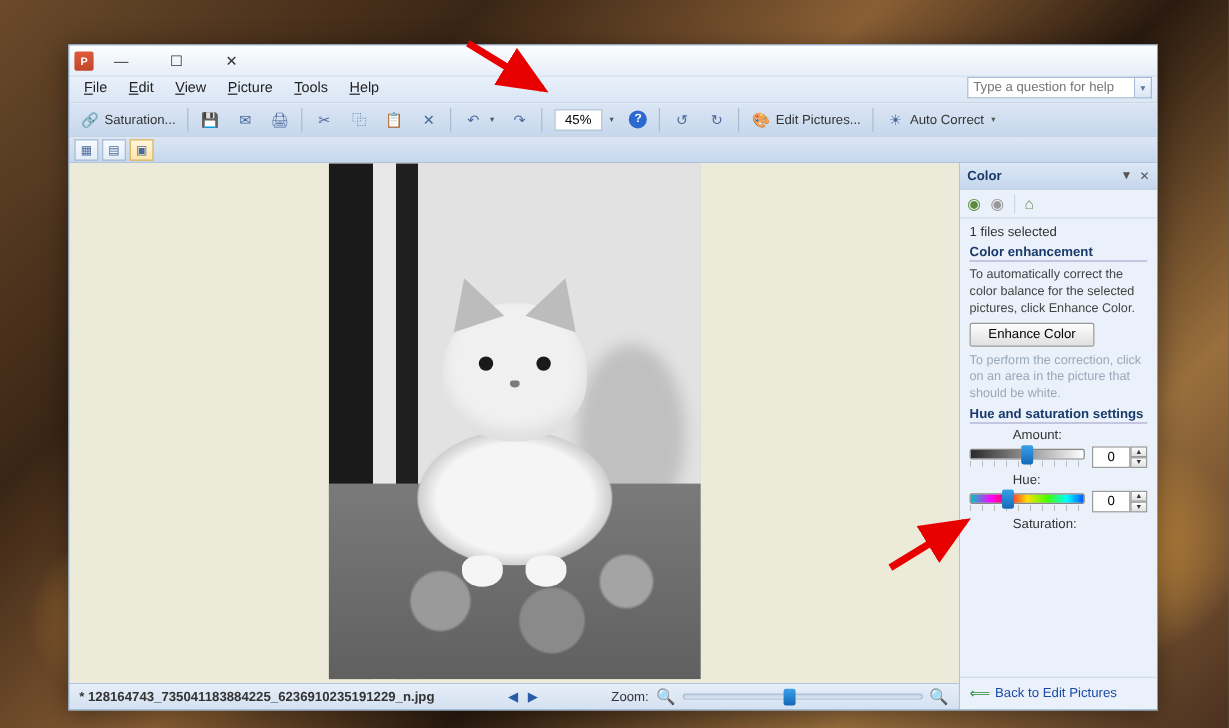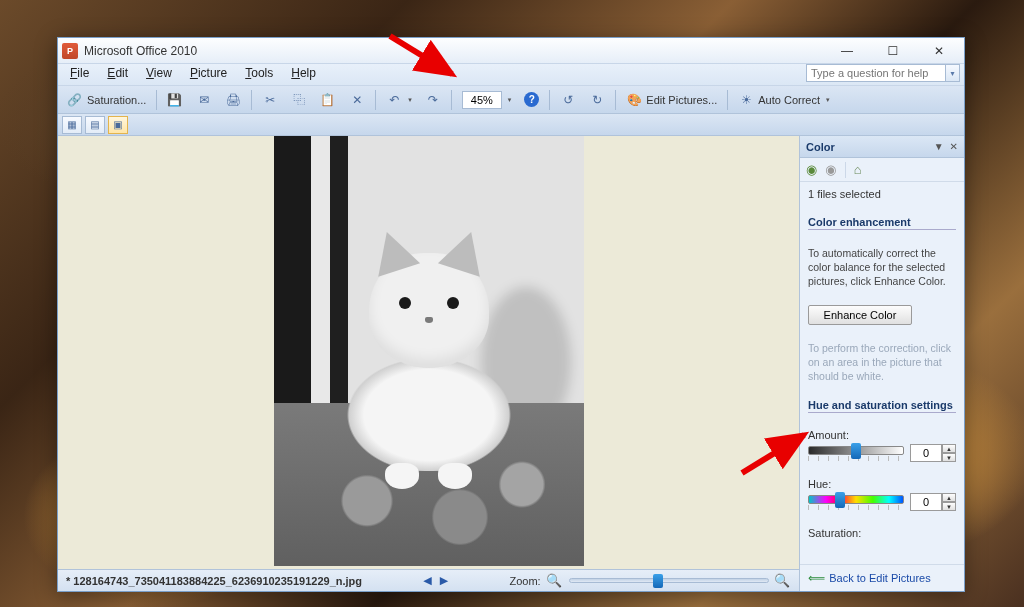--- a/index.html
+++ b/index.html
@@ -50,27 +50,27 @@
   .sb-zoom { display:flex; align-items:center; gap:6px; }
   .zoom-track { width:200px; height:5px; background:linear-gradient(#c2d2e6,#e0e9f4); border:1px solid #a7bbd4; border-radius:3px; position:relative; }
   .zoom-thumb { position:absolute; top:-5px; width:10px; height:14px; background:linear-gradient(#3aa0e8,#1468b8); border-radius:2px; left:42%; }
   .mag { font-size:13px; color:#5a7aaa; }
   .side-panel { width:165px; border-left:1px solid #b0c3da; background:#eaf1fa; display:flex; flex-direction:column; font-size:11px; color:#333; }
   .sp-header { height:22px; background:linear-gradient(#dbe7f5,#c6d7ec); display:flex; align-items:center; padding:0 6px; justify-content:space-between; border-bottom:1px solid #b0c3da; }
   .sp-header-right { display:flex; gap:6px; font-size:10px; color:#555; }
   .sp-nav { height:24px; display:flex; align-items:center; padding:0 6px; gap:8px; border-bottom:1px solid #d0dbe9; }
   .sp-nav span { font-size:13px; color:#5a8a3a; }
   .sp-nav .grey { color:#999; }
-  .sp-body { padding:6px 8px 8px 8px; display:flex; flex-direction:column; gap:16px; flex:1; }
+  .sp-body { padding:6px 8px 8px 8px; display:flex; flex-direction:column; gap:4px; flex:1; }
   .sp-section-title { font-weight:bold; color:#1a3a6a; border-bottom:1px solid #aac; padding-bottom:1px; font-size:11px; }
   .sp-text { font-size:10.5px; color:#444; line-height:1.35; }
   .sp-text.grey { color:#9aa8ba; }
   .enhance-btn { width:104px; height:20px; font-size:11px; background:linear-gradient(#fdfdfd,#e0e0e0); border:1px solid #9a9a9a; border-radius:2px; cursor:default; }
   .slider-group { display:flex; flex-direction:column; gap:3px; }
-  .slider-label { font-size:11px; color:#333; }
+  .slider-label { font-size:11px; color:#333;margin-left:36px; }
   .slider-row { display:flex; align-items:center; gap:6px; }
   .slider-track { width:96px; height:9px; border:1px solid #888; position:relative; border-radius:2px; }
   .slider-track.amt { background:linear-gradient(90deg,#2a2a2a,#fff); }
   .slider-track.hue { background:linear-gradient(90deg, #00c7c7 0%, #ff00ff 18%, #ff0044 32%, #ffdd00 50%, #44ff00 68%, #00ffff 85%, #0055ff 100%); }
   .slider-track.sat { background:linear-gradient(90deg,#ffffff,#1a2a8a); }
   .slider-thumb { position:absolute; top:-4px; width:10px; height:16px; background:linear-gradient(#3aa0e8,#1468b8); border-radius:2px; }
   .slider-ticks { width:96px; height:5px; background:repeating-linear-gradient(90deg,#bbb 0 1px, transparent 1px 10px); margin-top:1px; }
   .spin-box { display:flex; align-items:center; }
   .spin-input { width:32px; height:18px; font-size:11px; text-align:center; border:1px solid #9a9a9a; }
   .spin-btns { display:flex; flex-direction:column; }
@@ -84,21 +84,20 @@
 </style>
 </head>
 <body>
 
 <div class="wallpaper"></div>
 
 <div class="window">
 
   <div class="titlebar">
     <span class="title-icon">P</span>
-    <span class="title-text">Microsoft Office 2010</span>
     <div class="win-controls">
       <div class="win-btn">—</div>
       <div class="win-btn">☐</div>
       <div class="win-btn">✕</div>
     </div>
   </div>
 
   <div class="menubar">
     <div class="menu-items" id="menu-items">
         <div class="menu-item"><span class="ul">F</span>ile</div>

